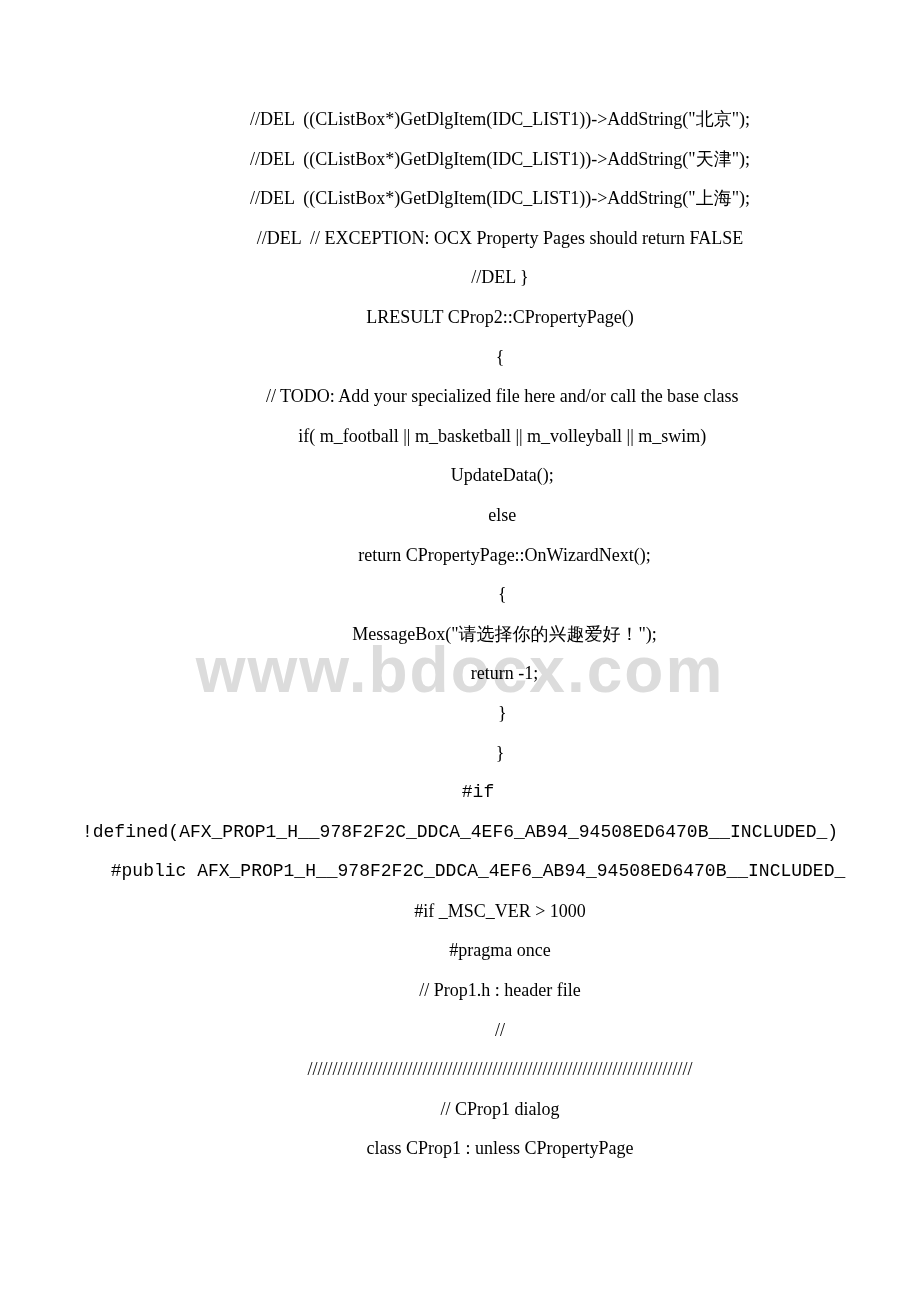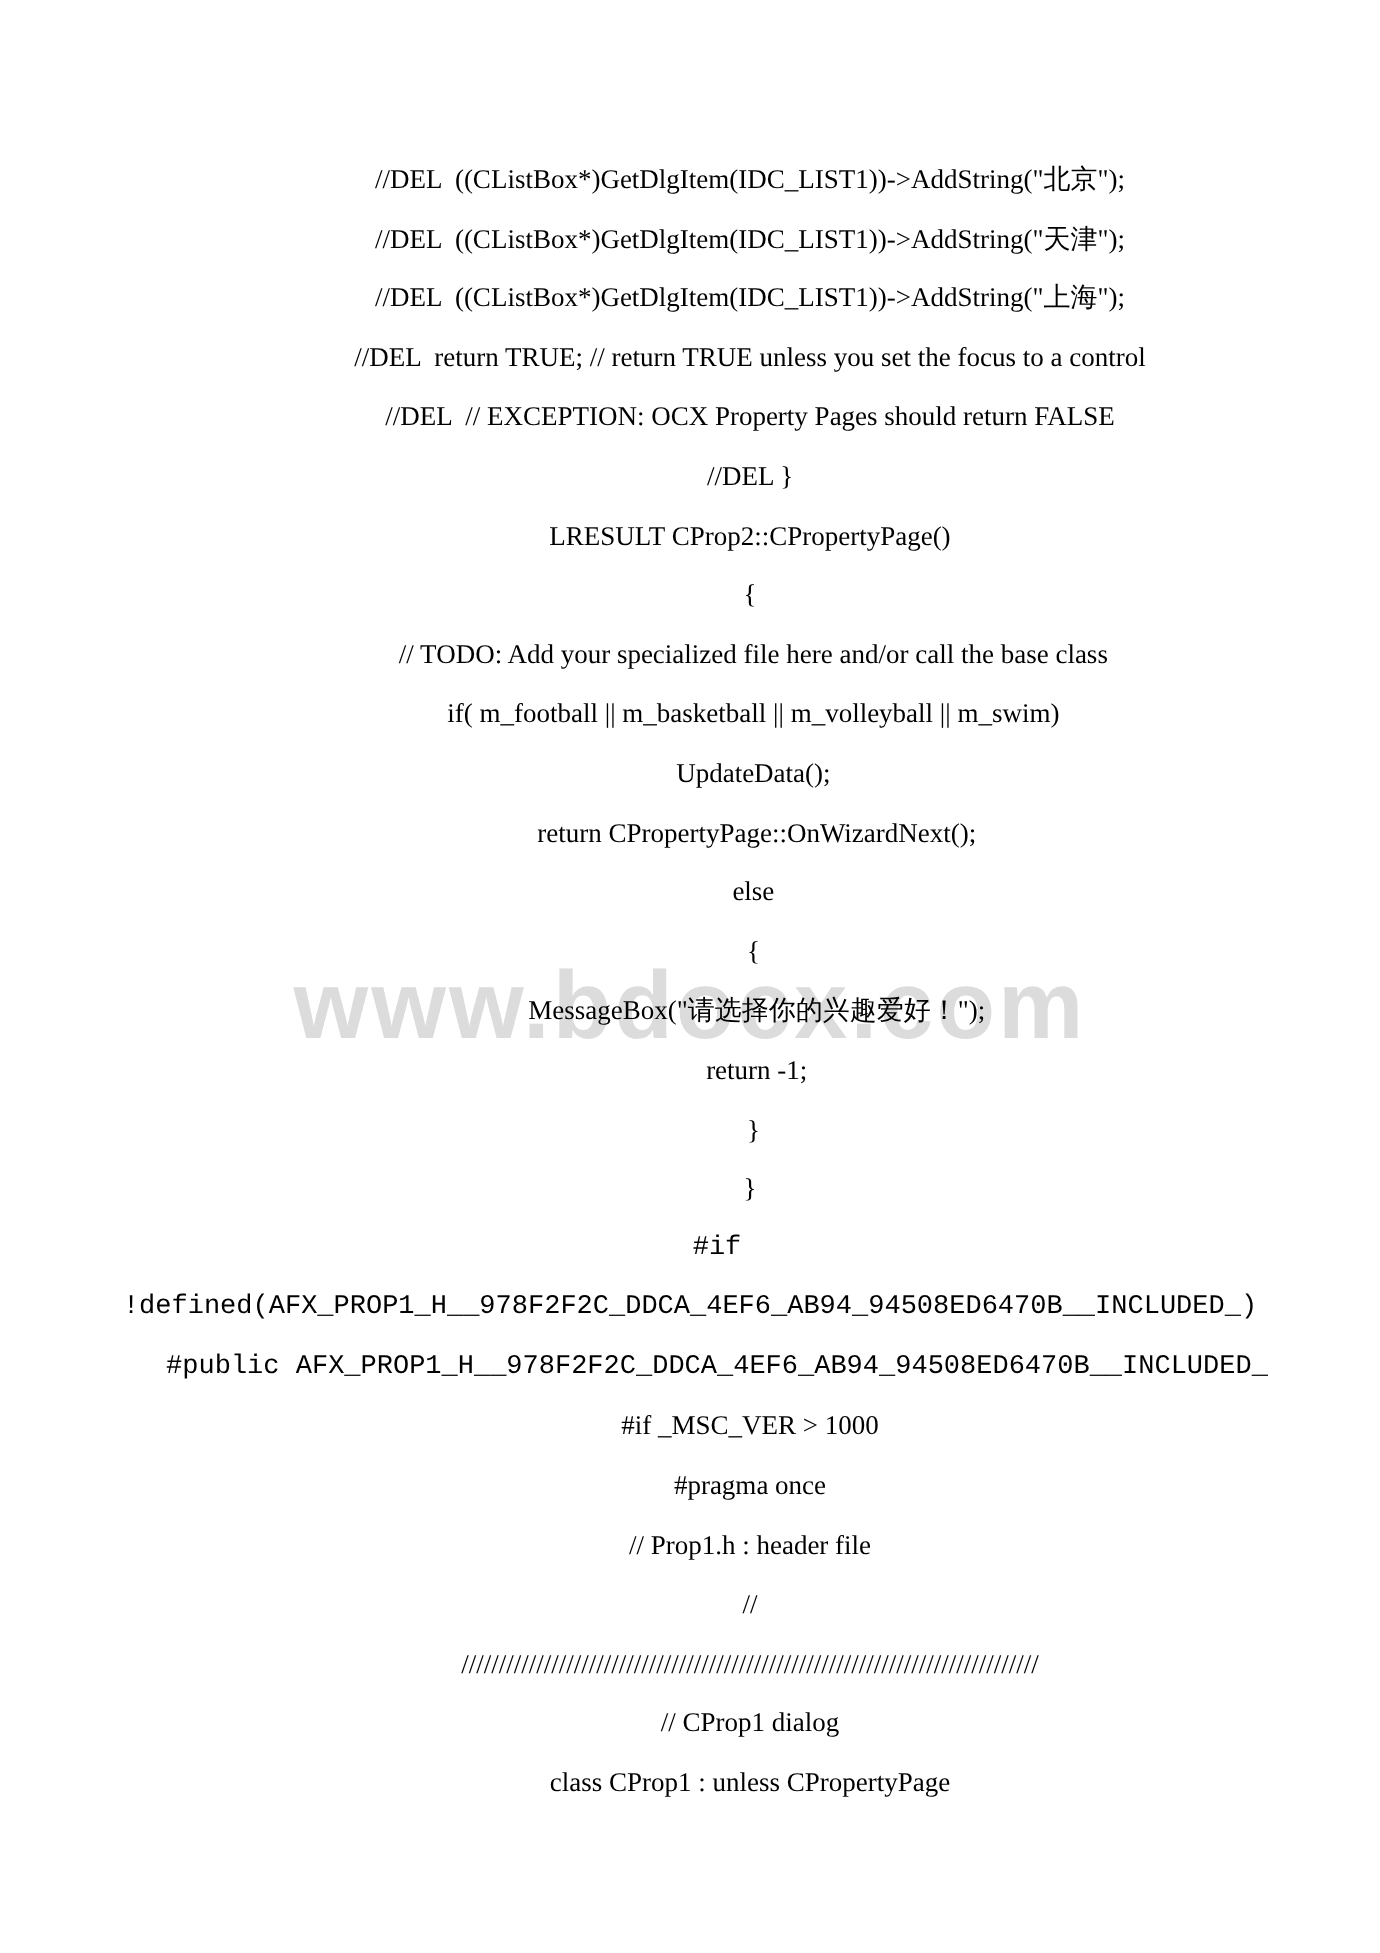--- a/index.html
+++ b/index.html
@@ -48,30 +48,29 @@
 </style>
 </head>
 <body>
 
 <div class="page">
   <div class="watermark">www.bdocx.com</div>
   <div class="content" id="lines-container">
       <p class="code-line">//DEL  ((CListBox*)GetDlgItem(IDC_LIST1))-&gt;AddString("北京");</p>
       <p class="code-line">//DEL  ((CListBox*)GetDlgItem(IDC_LIST1))-&gt;AddString("天津");</p>
       <p class="code-line">//DEL  ((CListBox*)GetDlgItem(IDC_LIST1))-&gt;AddString("上海");</p>
-      <p class="code-line">//DEL  return TRUE; // return TRUE unless you set the focus to a control</p>
       <p class="code-line">//DEL  // EXCEPTION: OCX Property Pages should return FALSE</p>
       <p class="code-line">//DEL }</p>
       <p class="code-line">LRESULT CProp2::CPropertyPage()</p>
       <p class="code-line">{</p>
       <p class="code-line"> // TODO: Add your specialized file here and/or call the base class</p>
       <p class="code-line"> if( m_football || m_basketball || m_volleyball || m_swim)</p>
       <p class="code-line"> UpdateData();</p>
+      <p class="code-line"> else</p>
       <p class="code-line">  return CPropertyPage::OnWizardNext();</p>
-      <p class="code-line"> else</p>
       <p class="code-line"> {</p>
       <p class="code-line">  MessageBox("请选择你的兴趣爱好！");</p>
       <p class="code-line">  return -1;</p>
       <p class="code-line"> }</p>
       <p class="code-line">}</p>
       <p class="code-line no-indent">　　#if !defined(AFX_PROP1_H__978F2F2C_DDCA_4EF6_AB94_94508ED6470B__INCLUDED_)</p>
       <p class="code-line no-indent">　　#public AFX_PROP1_H__978F2F2C_DDCA_4EF6_AB94_94508ED6470B__INCLUDED_</p>
       <p class="code-line">#if _MSC_VER &gt; 1000</p>
       <p class="code-line">#pragma once</p>
       <p class="code-line">// Prop1.h : header file</p>

